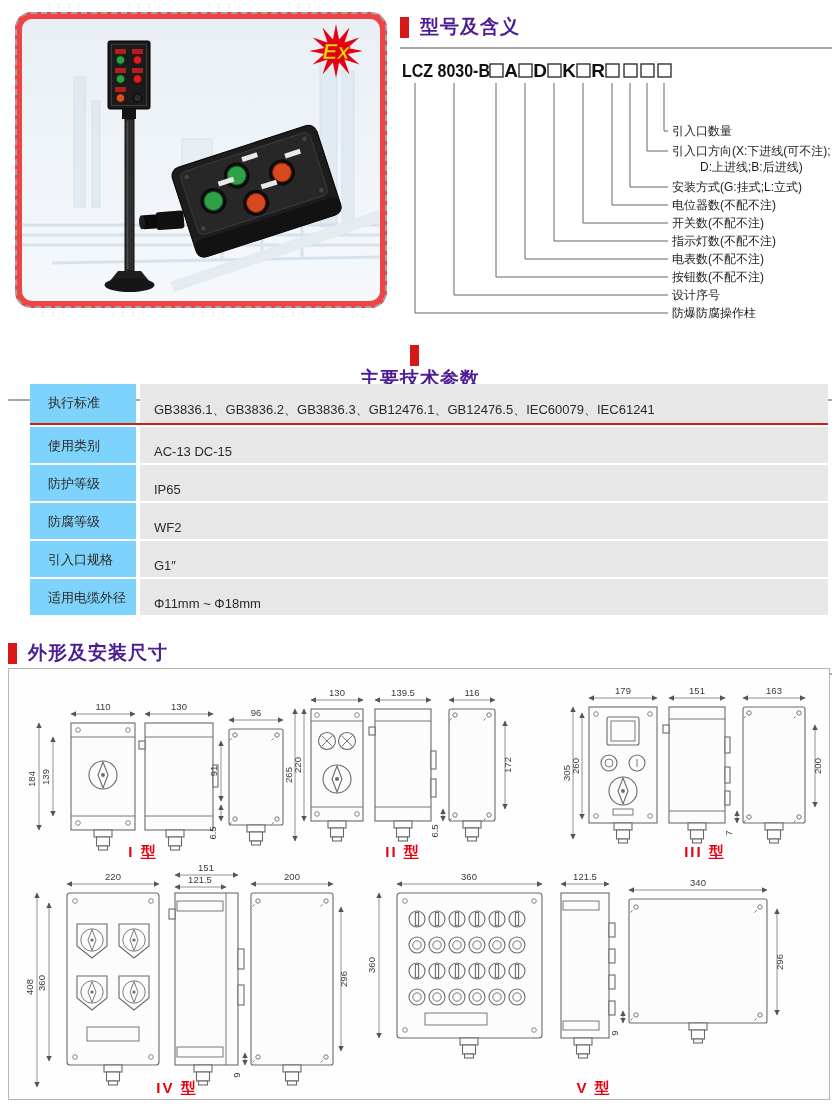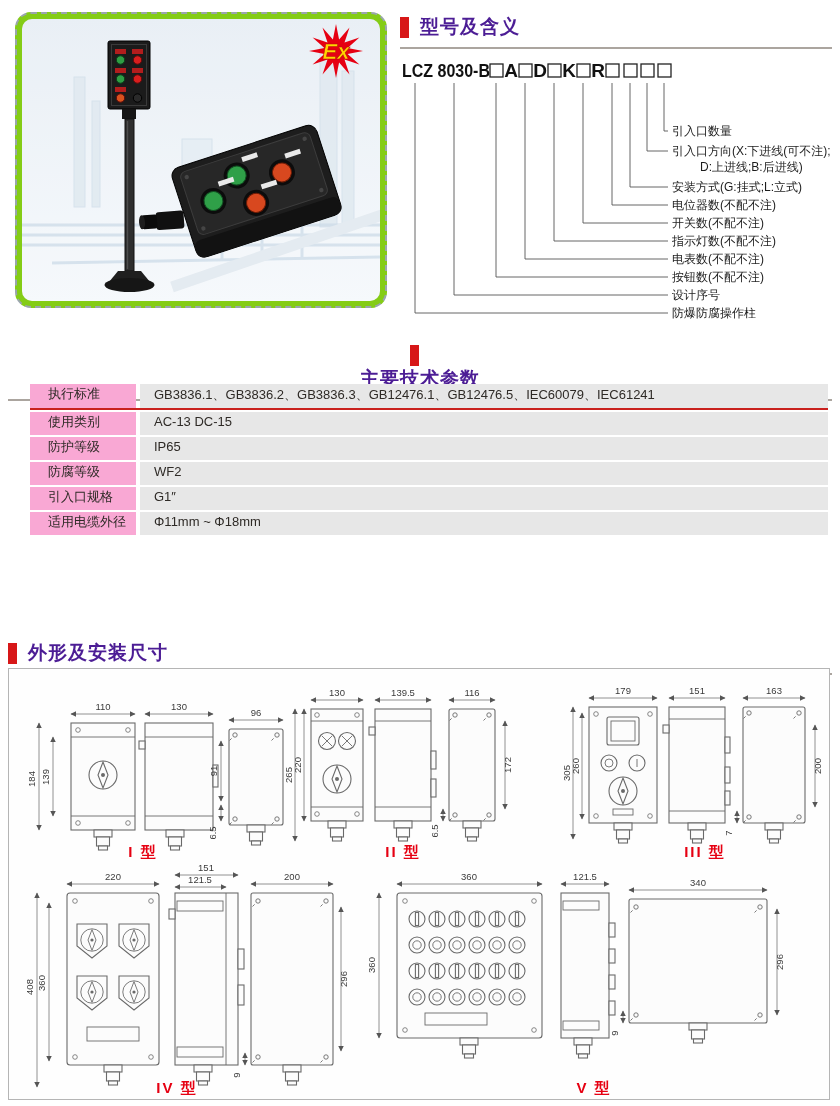--- a/index.html
+++ b/index.html
@@ -3,31 +3,31 @@
 <meta charset="utf-8">
 <style>
   html,body{margin:0;padding:0;background:#fff;}
   body{width:840px;height:1106px;position:relative;font-family:"Liberation Sans","DejaVu Sans",sans-serif;color:#2e2a26;}
   .abs{position:absolute;}
   
   .sec-head{display:flex;align-items:center;border-bottom:2px solid #aba59f;padding-bottom:7px;}
   .sec-bar{width:9px;height:21px;background:#d71718;margin-right:11px;flex:0 0 auto;}
   .sec-title{font-size:19px;font-weight:bold;color:#4c1d95;letter-spacing:1px;}
   
-  #photo-box{left:15px;top:12px;width:372px;height:296px;border:2px dashed #9aa5ad;border-radius:16px;padding:5px;box-sizing:border-box;background:#84cc16;}
+  #photo-box{left:15px;top:12px;width:372px;height:296px;border:2px dashed #9aa5ad;border-radius:16px;padding:5px;box-sizing:border-box;background:#ef4444;}
   #photo-inner{width:100%;height:100%;border-radius:10px;overflow:hidden;}
   
   #model-sec{left:400px;top:14px;width:432px;}
   
   #tech-head{left:8px;top:345px;width:824px;flex-direction:column;}
   #tech-table{left:30px;top:384px;width:798px;}
   .trow{display:flex;margin-bottom:2px;}
   .trow.first{border-bottom:2px solid #c9211e;margin-bottom:2px;}
-  .cell-label{width:106px;flex:0 0 auto;background:#f9a8d4;padding:1px 0 4px 18px;font-size:13px;box-sizing:border-box;}
-  .cell-value{flex:1;margin-left:4px;background:#e7e7e7;padding:2px 0 4px 14px;font-size:13px;}
+  .cell-label{width:106px;flex:0 0 auto;background:#7dd3fc;padding:10px 0 4px 18px;font-size:13px;box-sizing:border-box;}
+  .cell-value{flex:1;margin-left:4px;background:#e7e7e7;padding:17px 0 4px 14px;font-size:13px;}
   
   #dims-head{left:8px;top:640px;width:824px;}
   #dims-box{left:8px;top:668px;width:822px;height:432px;border:1px solid #b5b5b5;background:#fefefe;box-sizing:border-box;}
   
   .bd{fill:#fcfcfc;stroke:#6a6a6a;stroke-width:1.1;}
   .ln{stroke:#6a6a6a;stroke-width:.9;fill:none;}
   .scr{fill:#fff;stroke:#6a6a6a;stroke-width:.8;}
   .dim{stroke:#777;stroke-width:.8;}
   .dt{font-size:9.5px;fill:#3a3a3a;text-anchor:middle;}
   .tlabel{font-size:15px;font-weight:bold;fill:#e60012;text-anchor:middle;letter-spacing:2px;}

